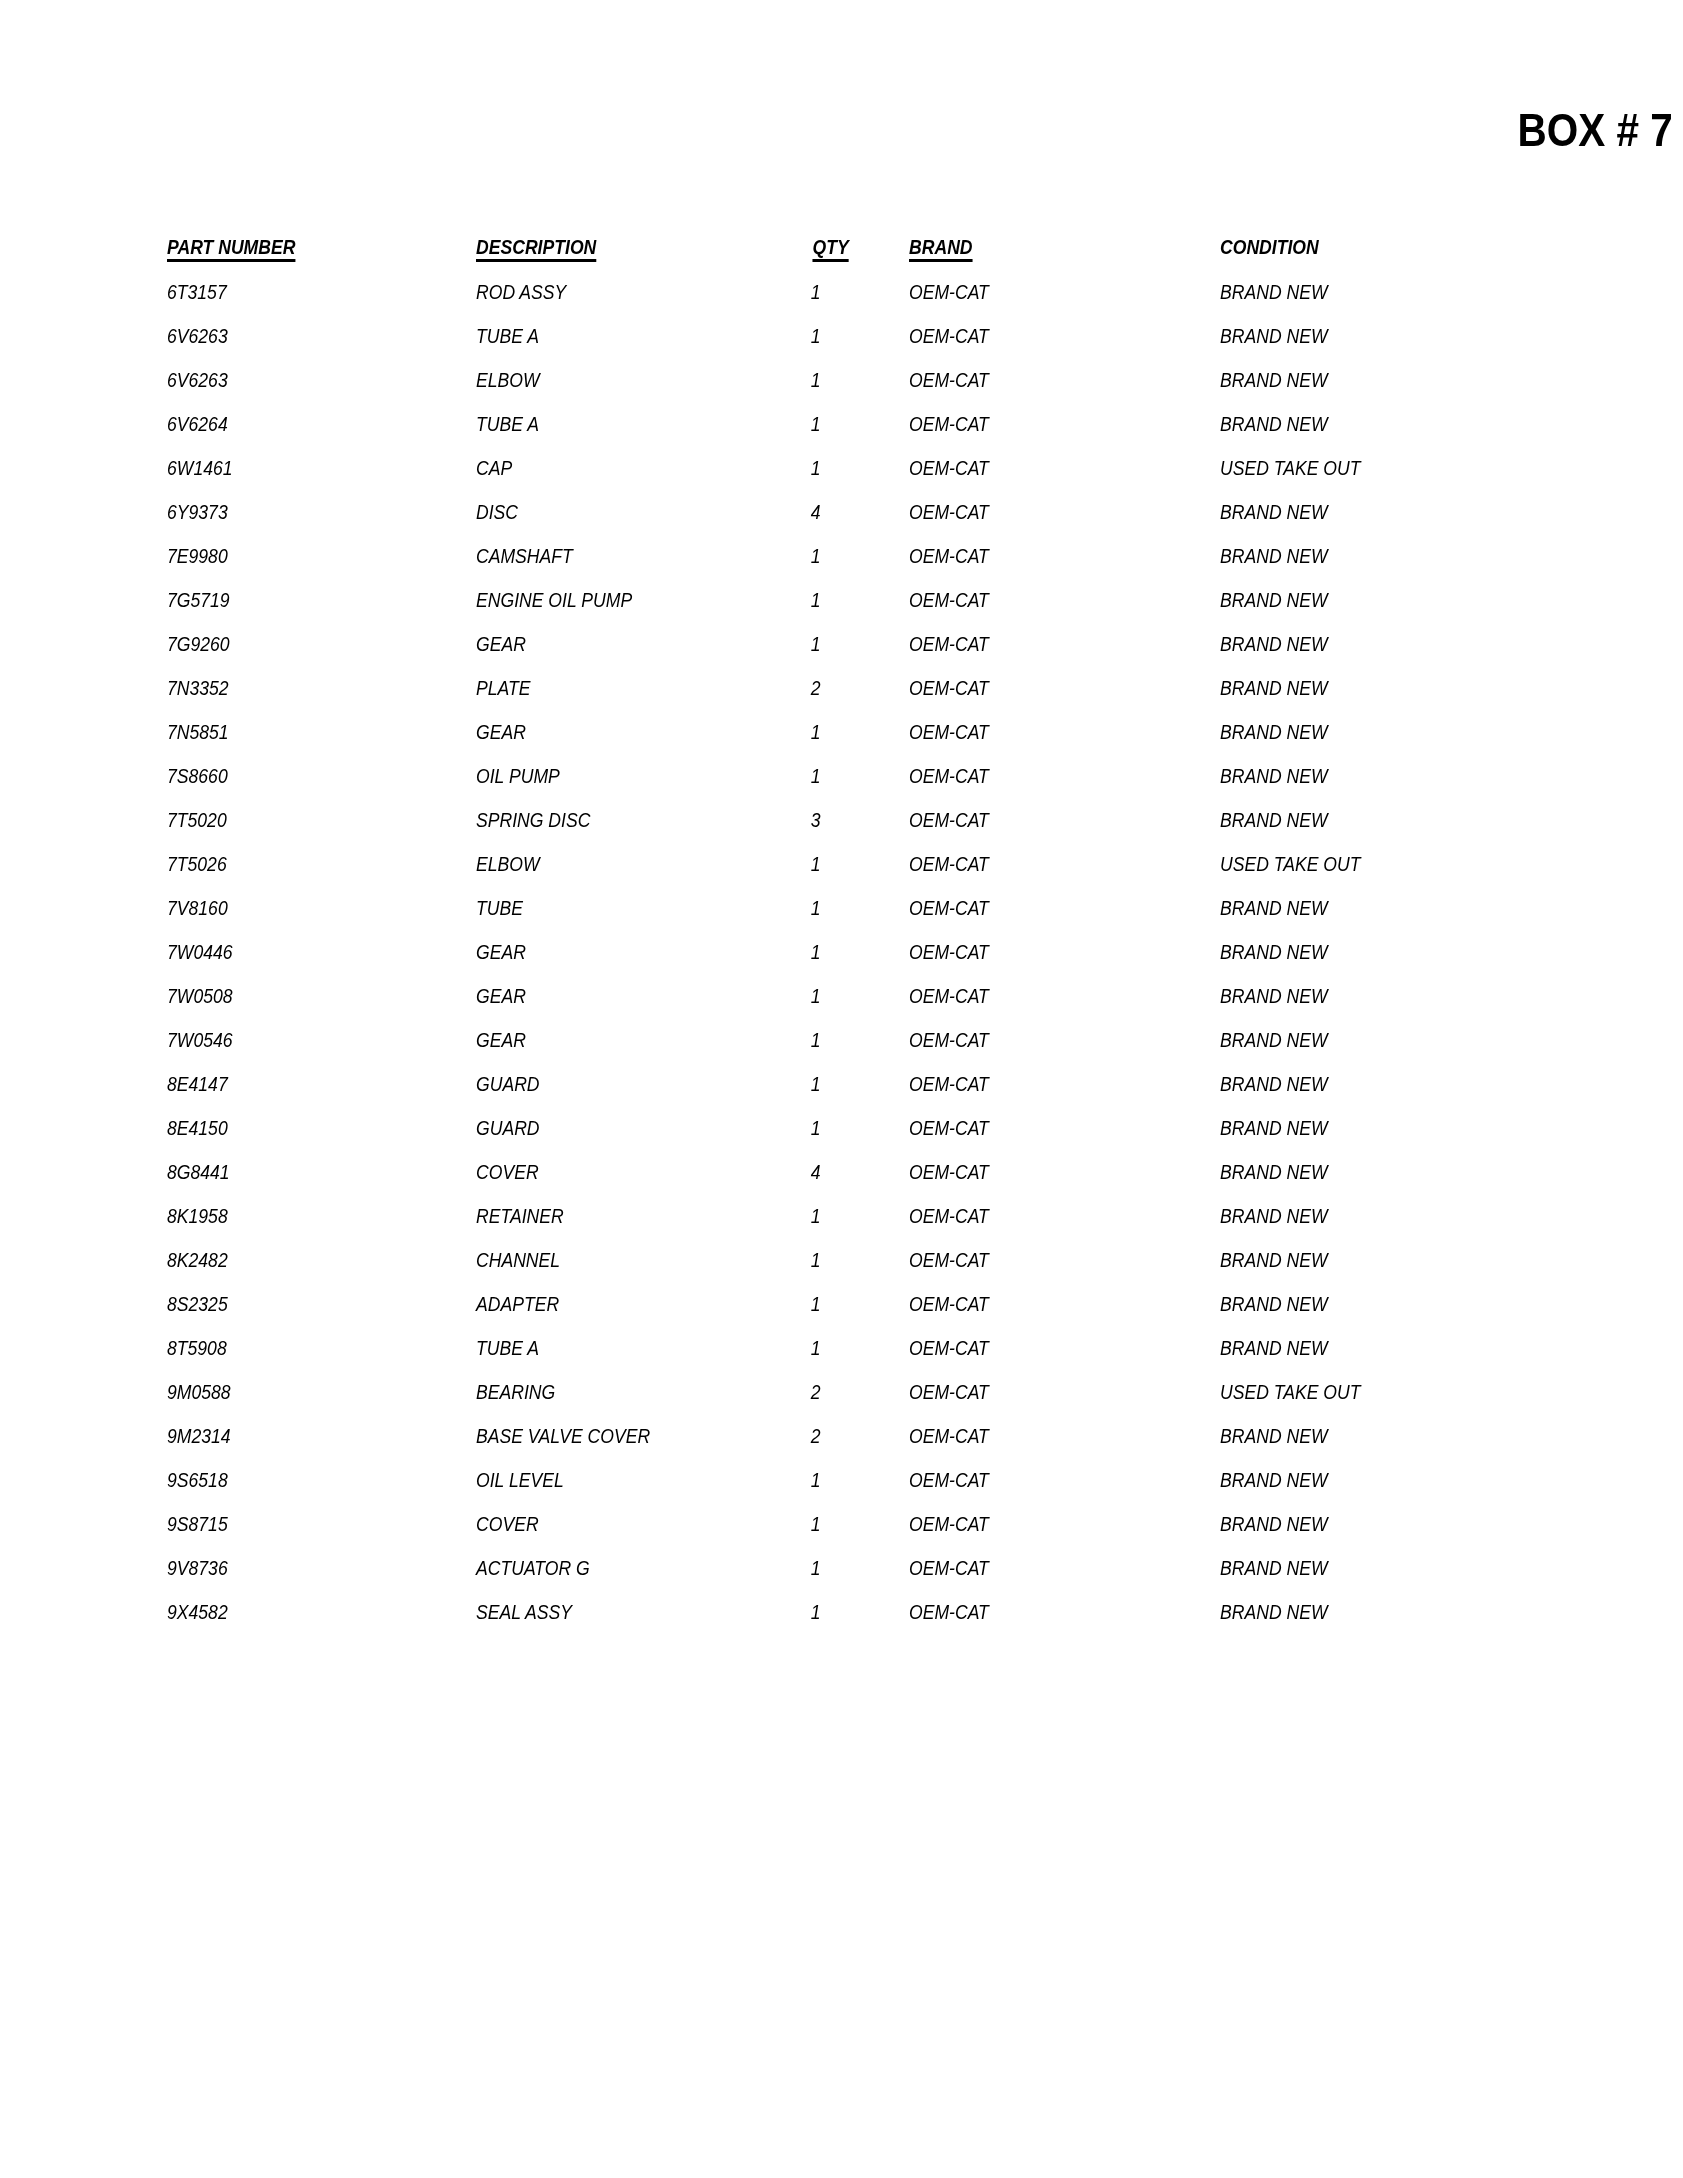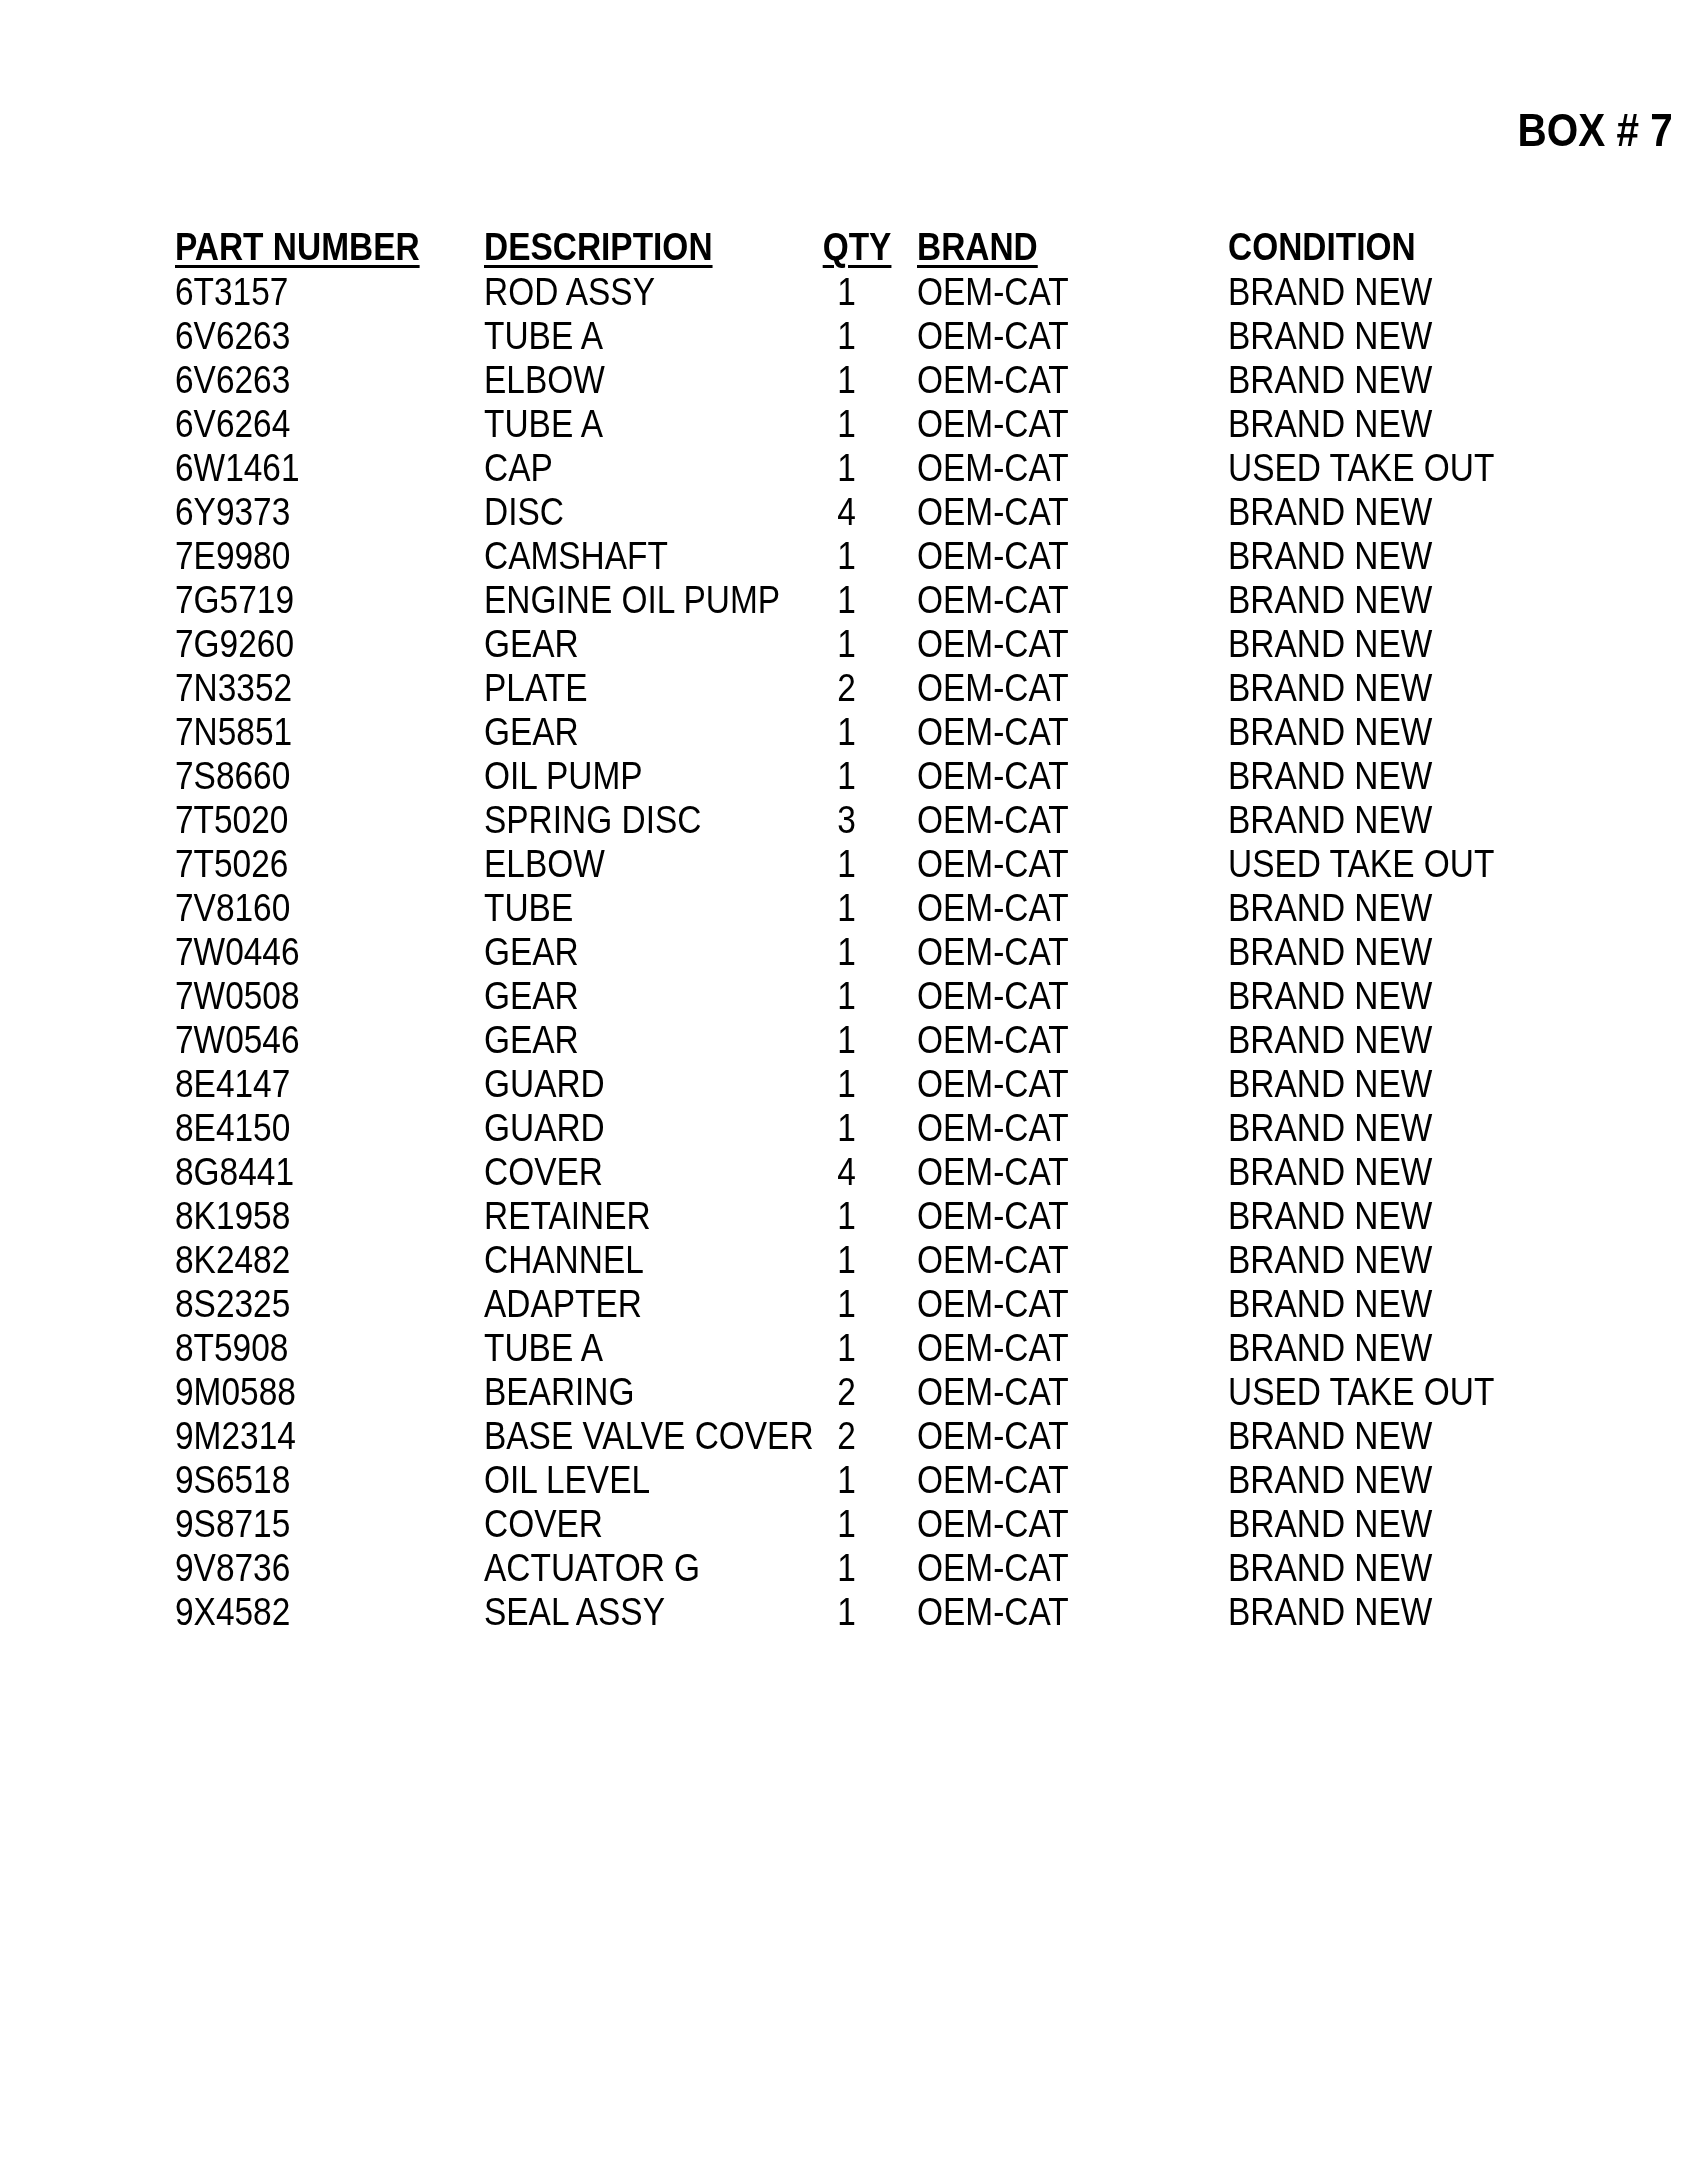--- a/index.html
+++ b/index.html
@@ -37,39 +37,40 @@
     top: 172px; left: 0;
     width: 1683px;
     text-align: center;
     font-size: 40px;
     font-weight: bold;
     line-height: 44px;
   }
 
   .parts-table {
     position: absolute;
-    left: 175px;
+    left: 167px;
     top: 230px;
     width: 1386px;
-    font-size: 38px;
+    font-size: 20px;
+    font-style: italic;
   }
   .row {
     display: grid;
     grid-template-columns: 309px 334px 58px 352px auto;
     height: 44px;
     line-height: 34px;
     align-items: start;
   }
   .row.header { height: 45px; font-weight: bold; }
   .header .u .t {
     text-decoration: underline;
     text-decoration-thickness: 3px;
     text-underline-offset: 5px;
   }
-  .qty-cell { text-align: center; }
+  .qty-cell { }
   .brand-cell { padding-left: 41px; }
 </style>
 </head>
 <body>
 
 <div class="sheet">
 
   <div class="page-title center">
     <span class="t">BOX # 7</span>
   </div>

